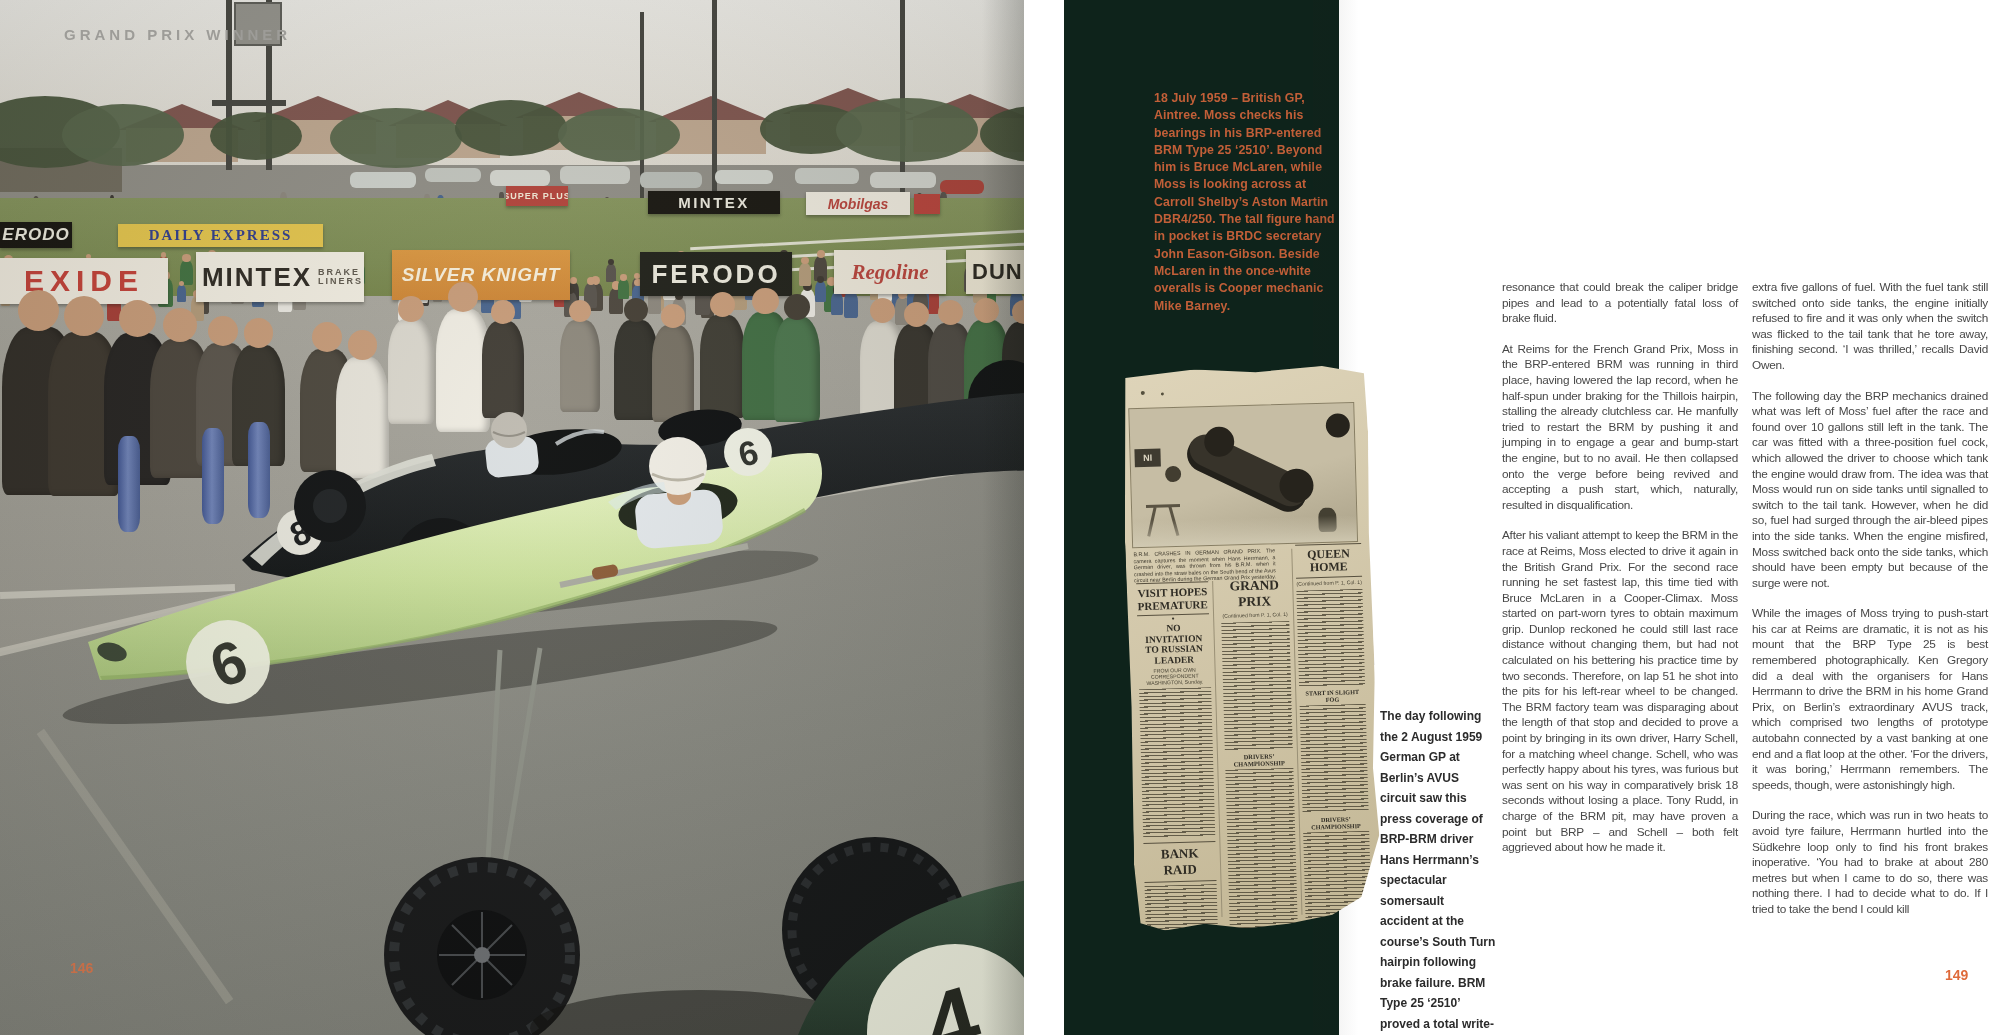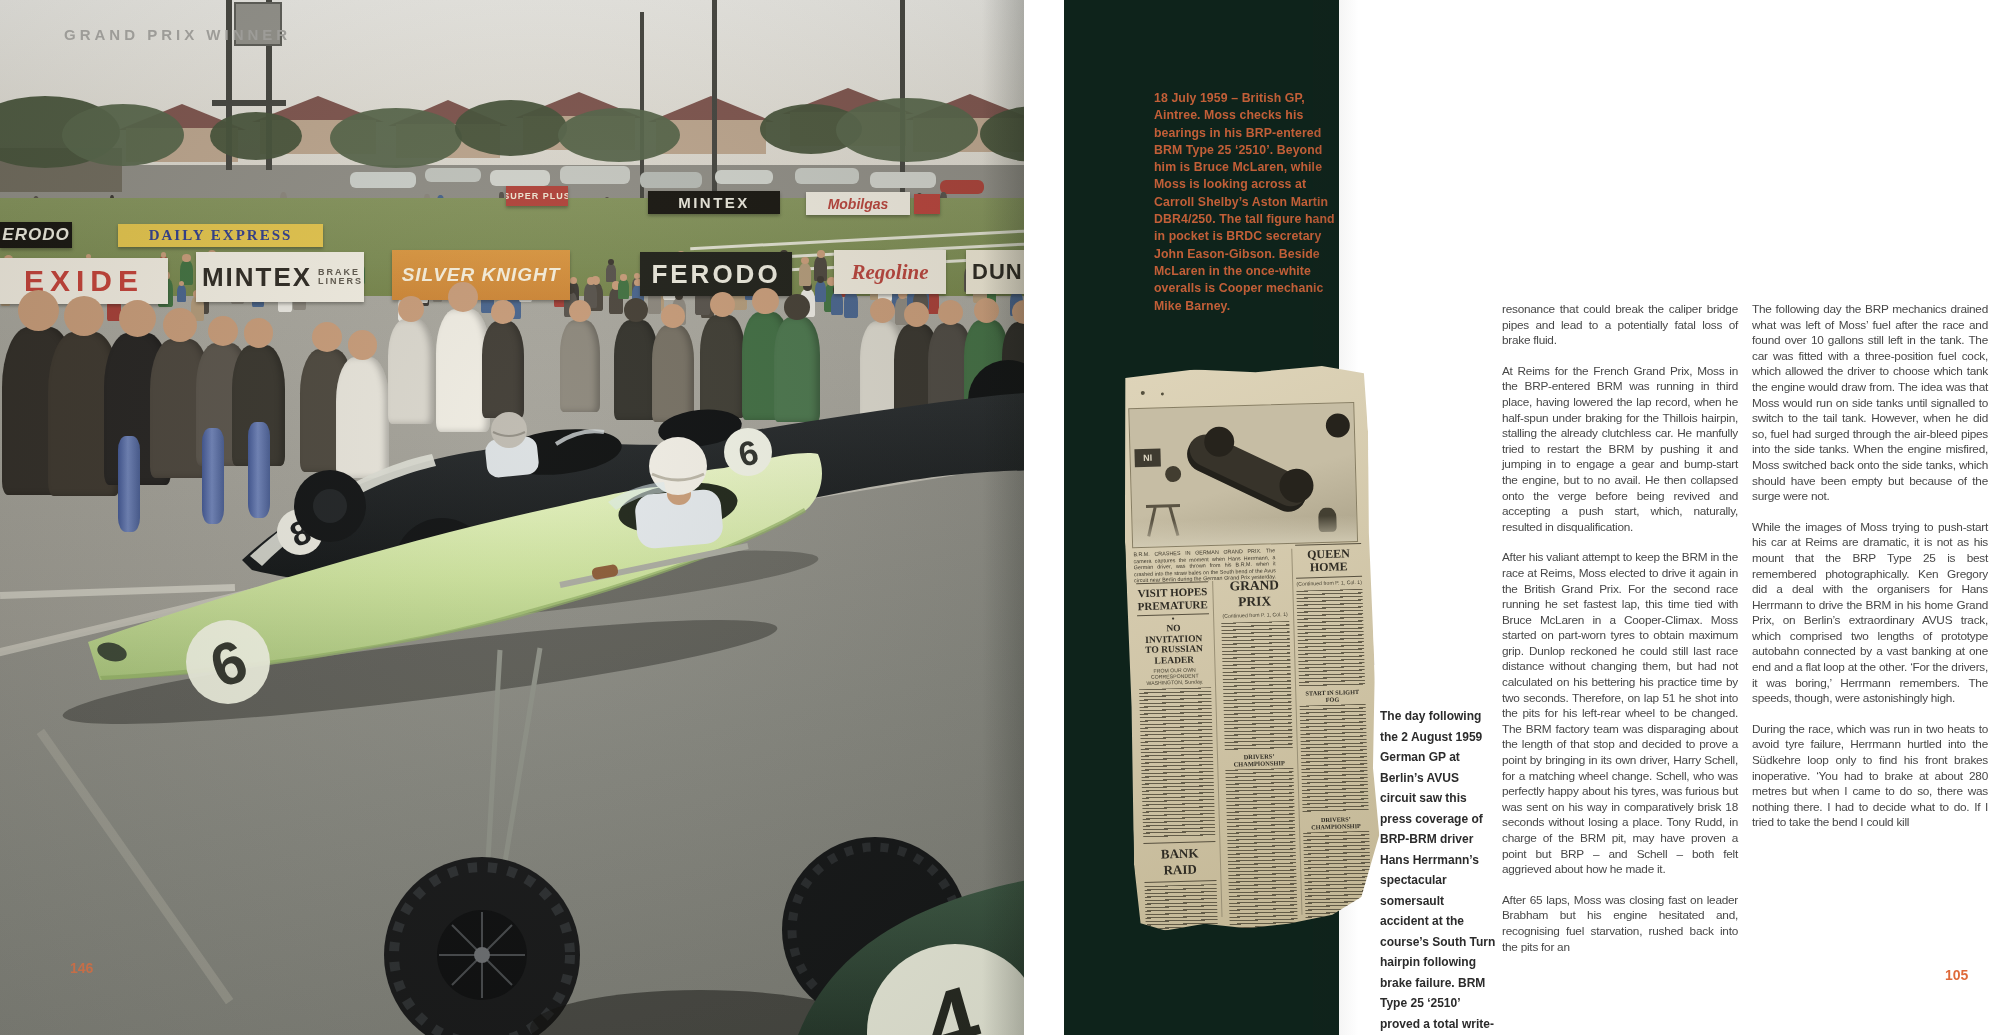--- a/index.html
+++ b/index.html
@@ -43,21 +43,21 @@
   .pagenum{position:absolute;font-size:14px;font-weight:bold;color:#df6a3a;z-index:16;}
   .pagenum.left{left:70px;top:960px;opacity:.75;}
   .pagenum.right{left:1945px;top:967px;}
   
   .panel{position:absolute;left:1064px;top:0;width:275px;height:1035px;background:#0e231b;}
   .panel-caption{position:absolute;left:90px;top:90px;width:190px;color:#c25f38;font-weight:bold;
             font-size:12.3px;line-height:17.3px;letter-spacing:.1px;}
   
   .pg-gutter{position:absolute;left:1313px;top:0;width:46px;height:1035px;
             background:linear-gradient(to right,rgba(30,30,25,.10),rgba(30,30,25,0));}
-  .article-col{position:absolute;top:302px;width:236px;color:#474747;font-size:11.8px;
+  .article-col{position:absolute;top:280px;width:236px;color:#474747;font-size:11.8px;
             line-height:15.6px;letter-spacing:-.25px;text-align:justify;}
   .article-col p{margin:0 0 15px 0;}
   .col1{left:1502px;} .col2{left:1752px;}
   .clip-caption{position:absolute;left:1380px;top:706px;width:116px;color:#2b2b2b;font-weight:bold;
             font-size:12px;line-height:20.5px;}
   
   .clipping{position:absolute;left:1128px;top:368px;width:246px;height:560px;transform:rotate(-1.6deg);
             background:linear-gradient(160deg,#ded4b9,#cfc4a6 55%,#c2b694);
             box-shadow:8px 10px 18px rgba(0,0,0,.4);z-index:5;
             clip-path:polygon(2% 1.2%,30% 0%,55% .8%,82% 0%,99% 1.5%,100% 12%,99.2% 30%,100% 55%,
@@ -957,30 +957,30 @@
   <div class="panel">
     <div class="panel-caption">18 July 1959 – British GP, Aintree. Moss checks his bearings in his BRP-entered BRM Type 25 ‘2510’. Beyond him is Bruce McLaren, while Moss is looking across at Carroll Shelby’s Aston Martin DBR4/250. The tall figure hand in pocket is BRDC secretary John Eason-Gibson. Beside McLaren in the once-white overalls is Cooper mechanic Mike Barney.</div>
   </div>
 
   <div class="pg-gutter"></div>
 
   <div class="article-col col1">
     <p>resonance that could break the caliper bridge pipes and lead to a potentially fatal loss of brake fluid.</p>
     <p>At Reims for the French Grand Prix, Moss in the BRP-entered BRM was running in third place, having lowered the lap record, when he half-spun under braking for the Thillois hairpin, stalling the already clutchless car. He manfully tried to restart the BRM by pushing it and jumping in to engage a gear and bump-start the engine, but to no avail. He then collapsed onto the verge before being revived and accepting a push start, which, naturally, resulted in disqualification.</p>
     <p>After his valiant attempt to keep the BRM in the race at Reims, Moss elected to drive it again in the British Grand Prix. For the second race running he set fastest lap, this time tied with Bruce McLaren in a Cooper-Climax. Moss started on part-worn tyres to obtain maximum grip. Dunlop reckoned he could still last race distance without changing them, but had not calculated on his bettering his practice time by two seconds. Therefore, on lap 51 he shot into the pits for his left-rear wheel to be changed. The BRM factory team was disparaging about the length of that stop and decided to prove a point by bringing in its own driver, Harry Schell, for a matching wheel change. Schell, who was perfectly happy about his tyres, was furious but was sent on his way in comparatively brisk 18 seconds without losing a place. Tony Rudd, in charge of the BRM pit, may have proven a point but BRP – and Schell – both felt aggrieved about how he made it.</p>
-    <p>After 65 laps, Moss was closing fast on leader Brabham but his engine hesitated and, recognising fuel starvation, rushed back into the pits for an</p>
   </div>
   <div class="article-col col2">
+    <p>extra five gallons of fuel. With the fuel tank still switched onto side tanks, the engine initially refused to fire and it was only when the switch was flicked to the tail tank that he tore away, finishing second. ‘I was thrilled,’ recalls David Owen.</p>
     <p>The following day the BRP mechanics drained what was left of Moss’ fuel after the race and found over 10 gallons still left in the tank. The car was fitted with a three-position fuel cock, which allowed the driver to choose which tank the engine would draw from. The idea was that Moss would run on side tanks until signalled to switch to the tail tank. However, when he did so, fuel had surged through the air-bleed pipes into the side tanks. When the engine misfired, Moss switched back onto the side tanks, which should have been empty but because of the surge were not.</p>
     <p>While the images of Moss trying to push-start his car at Reims are dramatic, it is not as his mount that the BRP Type 25 is best remembered photographically. Ken Gregory did a deal with the organisers for Hans Herrmann to drive the BRM in his home Grand Prix, on Berlin’s extraordinary AVUS track, which comprised two lengths of prototype autobahn connected by a vast banking at one end and a flat loop at the other. ‘For the drivers, it was boring,’ Herrmann remembers. The speeds, though, were astonishingly high.</p>
     <p>During the race, which was run in two heats to avoid tyre failure, Herrmann hurtled into the Südkehre loop only to find his front brakes inoperative. ‘You had to brake at about 280 metres but when I came to do so, there was nothing there. I had to decide what to do. If I tried to take the bend I could kill</p>
   </div>
 
   <div class="clip-caption">The day following the 2 August 1959 German GP at Berlin’s AVUS circuit saw this press coverage of BRP-BRM driver Hans Herrmann’s spectacular somersault accident at the course’s South Turn hairpin following brake failure. BRM Type 25 ‘2510’ proved a total write-off. Somehow ‘Smiling Hansl’ survived.</div>
-  <div class="pagenum right">105</div>
+  <div class="pagenum right">149</div>
 
   <div class="clipping">
     <div style="position:absolute;left:20px;top:20px;width:4px;height:4px;background:#55503e;border-radius:50%;"></div>
     <div style="position:absolute;left:40px;top:22px;width:3px;height:3px;background:#55503e;border-radius:50%;"></div>
 
     <div class="np-photo">
       <div class="np-sign">NI</div>
       <div class="np-car"></div>
       <div class="np-wheel" style="left:74px;top:20px;width:30px;height:30px;"></div>
       <div class="np-wheel" style="left:148px;top:64px;width:34px;height:34px;"></div>

